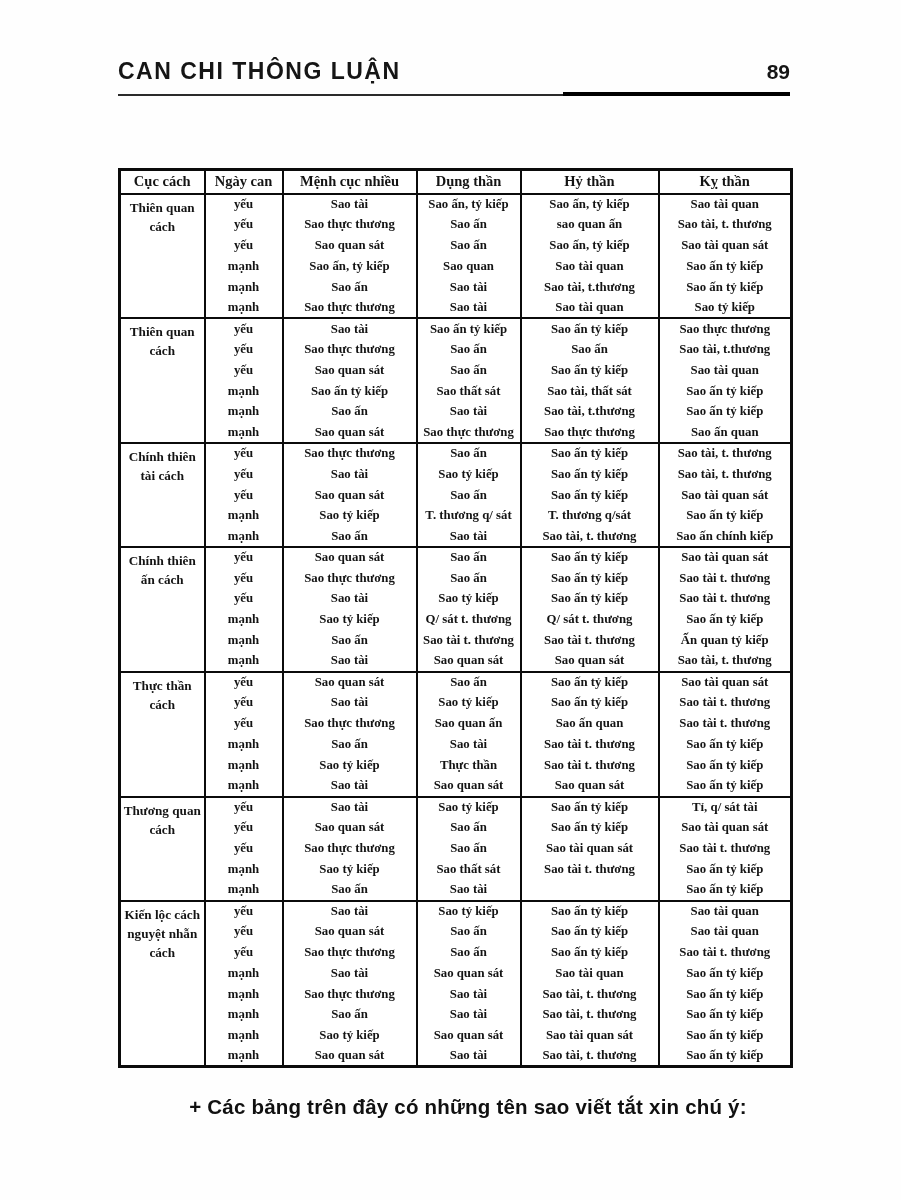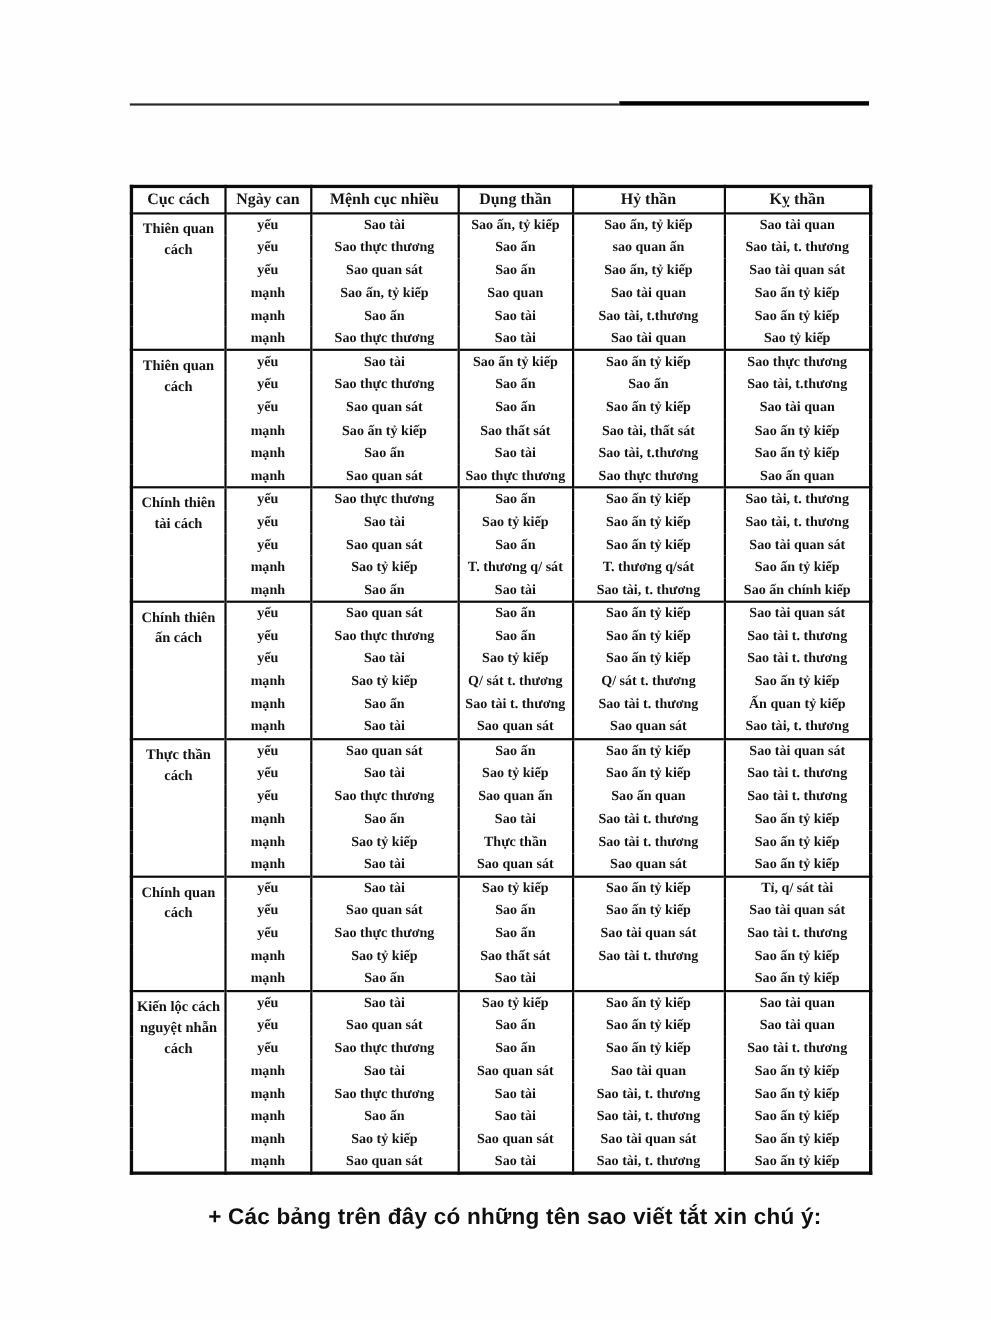--- a/index.html
+++ b/index.html
@@ -129,20 +129,24 @@
     color: #101010;
     font-family: Liberation Sans, sans-serif;
     letter-spacing: 0.2px;
   }
 </style>
 </head>
 <body>
 
 <div class="page">
 
+  <div class="running-header">
+    <span class="htitle">CAN CHI THÔNG LUẬN</span>
+    <span class="hpage">89</span>
+  </div>
   <div class="header-rule-thin"></div>
   <div class="header-rule-thick"></div>
 
 
   <table class="than-table">
     <colgroup>
       <col style="width:85px">
       <col style="width:78px">
       <col style="width:134px">
       <col style="width:104px">
@@ -362,21 +366,21 @@
           <td>Sao ấn tỷ kiếp</td>
         </tr>
         <tr>
           <td>mạnh</td>
           <td>Sao tài</td>
           <td>Sao quan sát</td>
           <td>Sao quan sát</td>
           <td>Sao ấn tỷ kiếp</td>
         </tr>
         <tr class="group-start">
-          <td class="group-label" rowspan="5">Chính quan cách</td>
+          <td class="group-label" rowspan="5">Thương quan cách</td>
           <td>yếu</td>
           <td>Sao tài</td>
           <td>Sao tỷ kiếp</td>
           <td>Sao ấn tỷ kiếp</td>
           <td>Tỉ, q/ sát tài</td>
         </tr>
         <tr>
           <td>yếu</td>
           <td>Sao quan sát</td>
           <td>Sao ấn</td>

